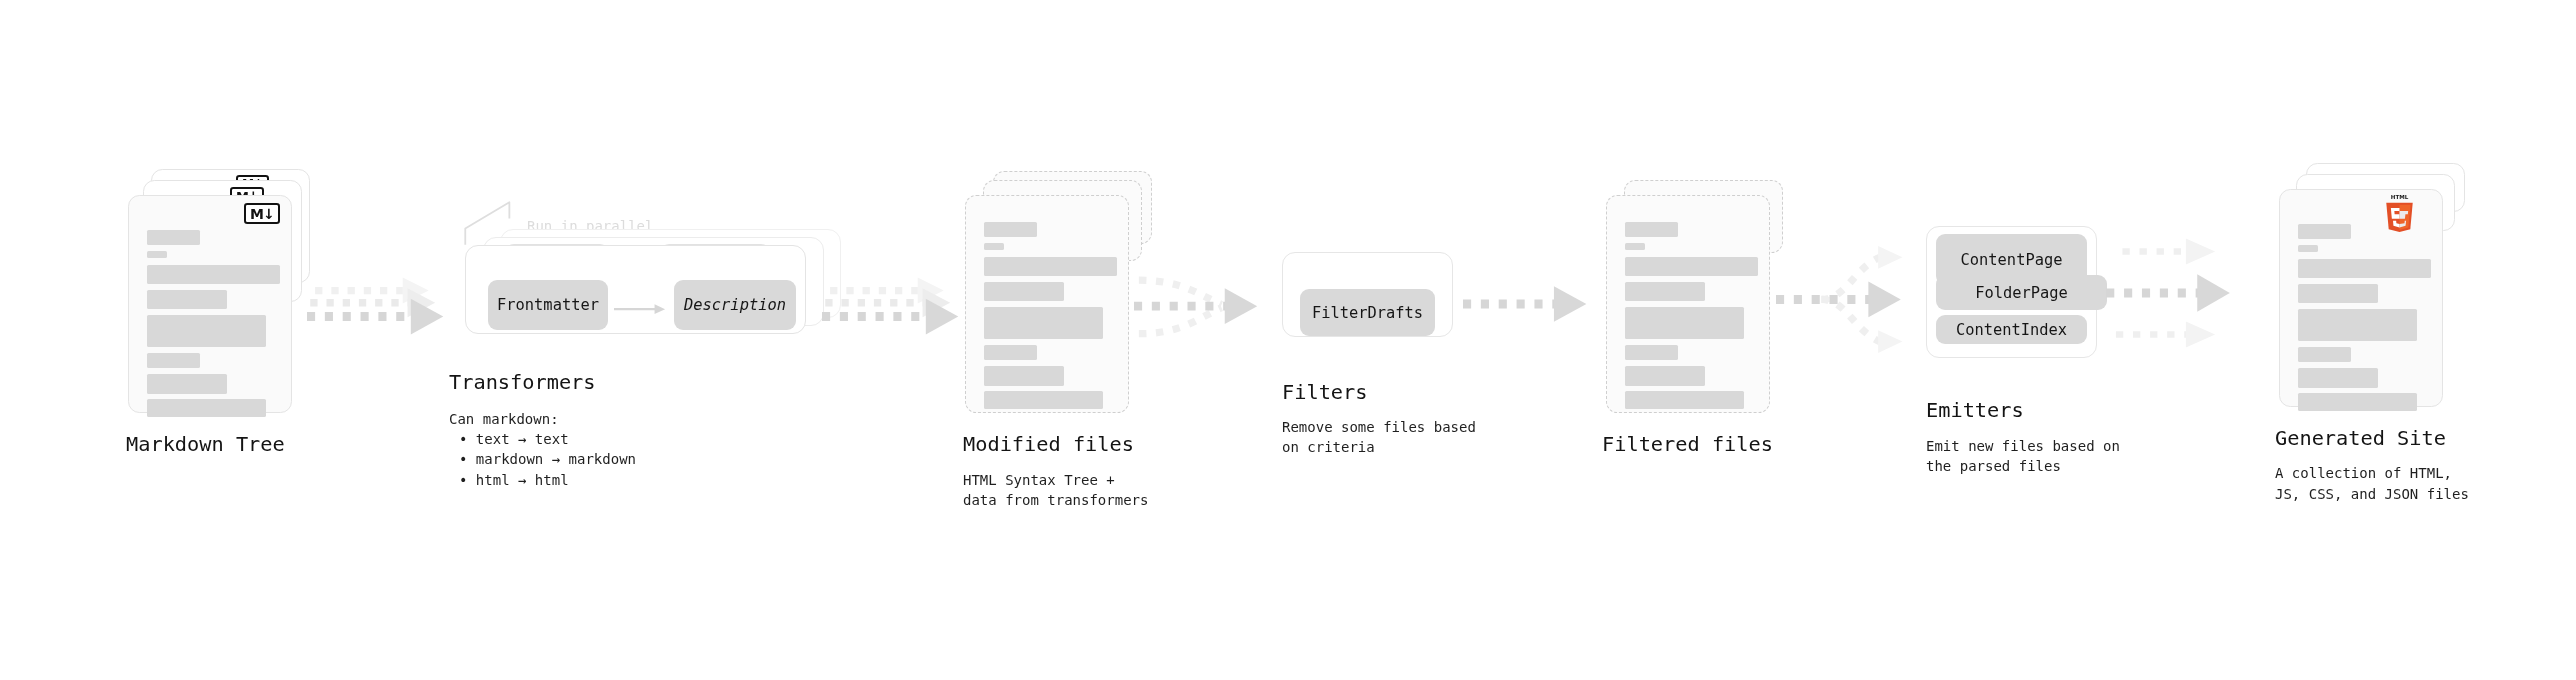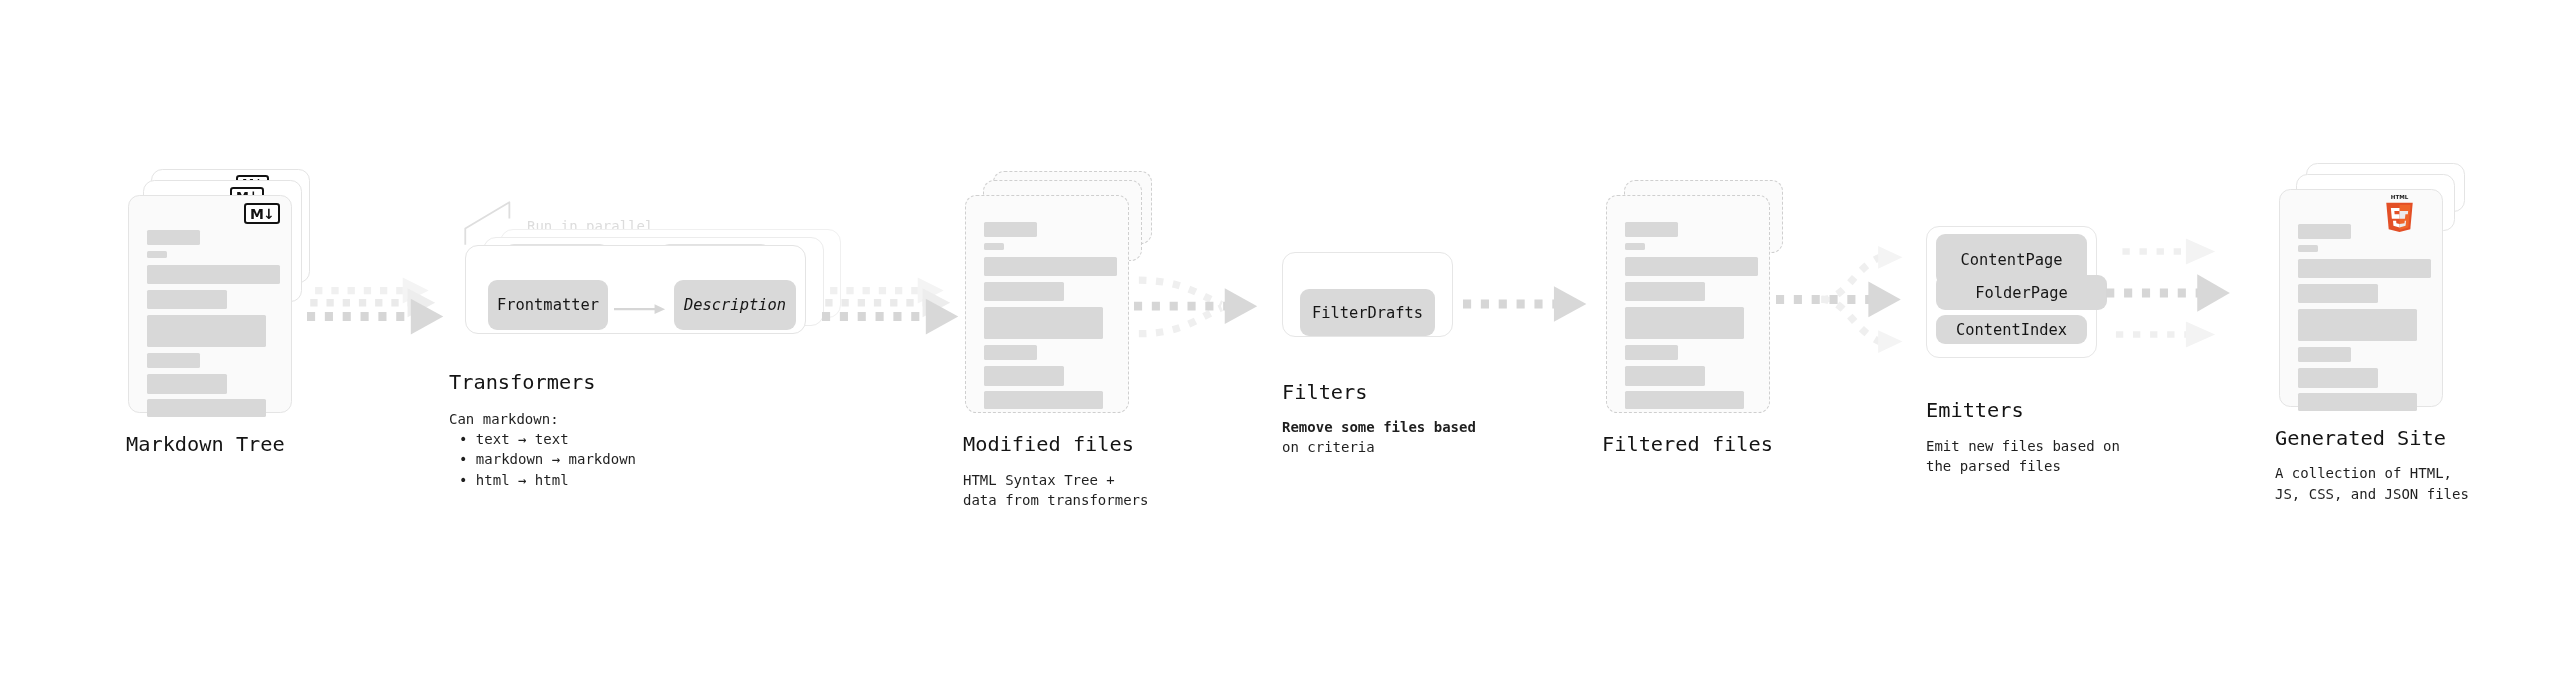--- a/index.html
+++ b/index.html
@@ -233,21 +233,21 @@
     <path d="M6 88 C 60 88, 80 68, 108 56" stroke="#efefef" stroke-width="9" stroke-dasharray="9 12" fill="none" stroke-linecap="butt"></path>
     <line x1="0" y1="54" x2="118" y2="54" stroke="#d6d6d6" stroke-width="11" stroke-dasharray="10 12"></line>
     <polygon points="112,32 152,54 112,76" fill="#d8d8d8"></polygon>
   </svg>
 
   <div class="node">
     <div class="box" style="left:1282px;top:252px;width:171px;height:85px;"></div>
     <div class="chip" style="left:1300px;top:289px;width:135px;height:47px;">FilterDrafts</div>
 
     <div class="title" style="left:1282px;top:380px;">Filters</div>
-    <div class="sub" style="left:1282px;top:417px;font-weight:bold;">Remove some files based</div>
+    <div class="sub" style="left:1282px;top:417px;">Remove some files based</div>
     <div class="sub" style="left:1282px;top:437px;">on criteria</div>
   </div>
 
   <svg style="left:1463px;top:286px;width:138px;height:49px;" viewBox="0 0 170 60">
     <line x1="0" y1="22" x2="118" y2="22" stroke="#d6d6d6" stroke-width="11" stroke-dasharray="10 12"></line>
     <polygon points="112,0 152,22 112,44" fill="#d8d8d8"></polygon>
   </svg>
 
   <div class="node">
 

